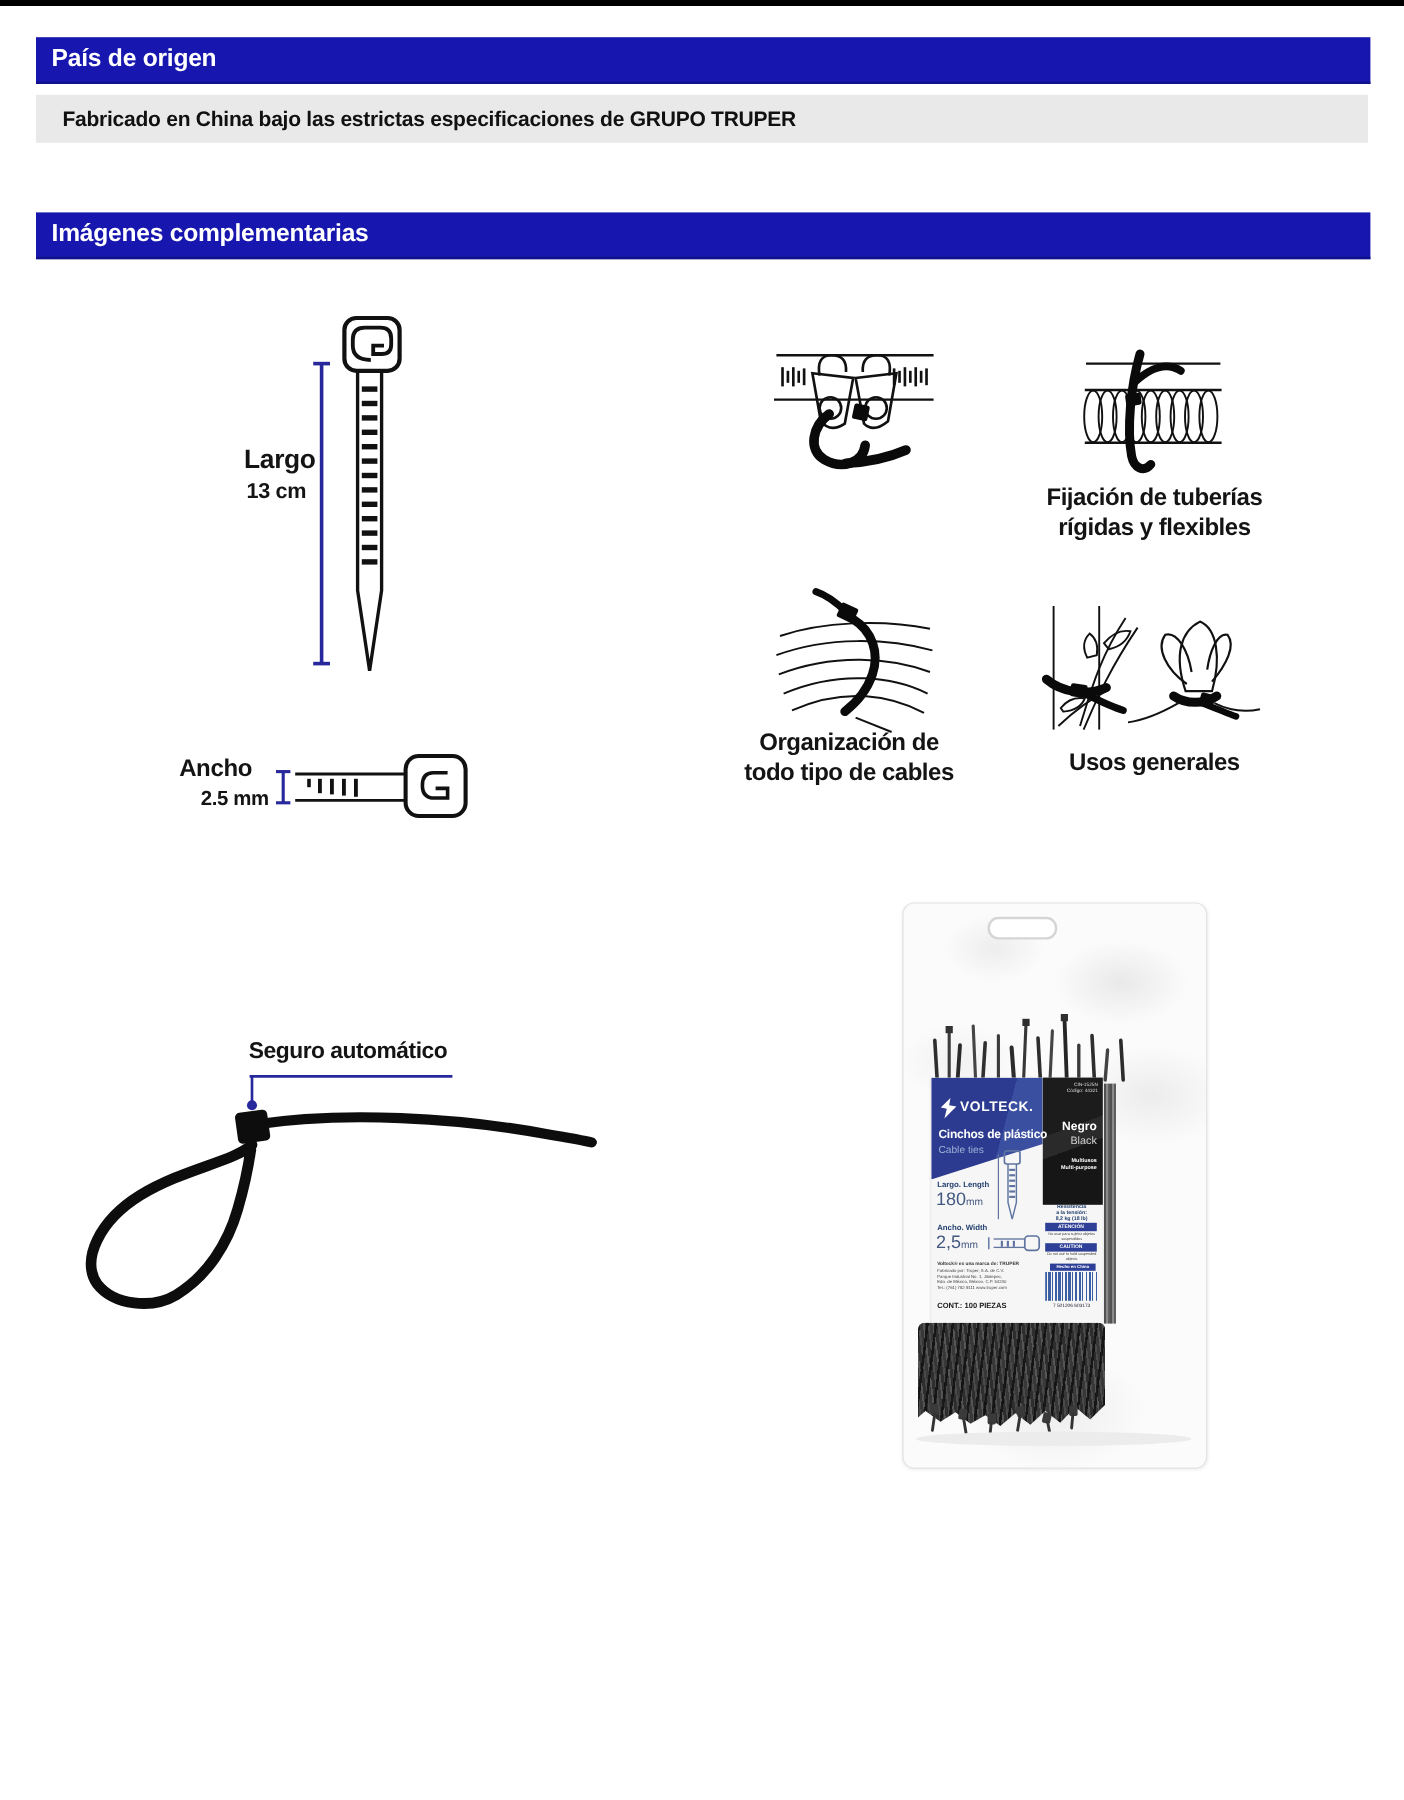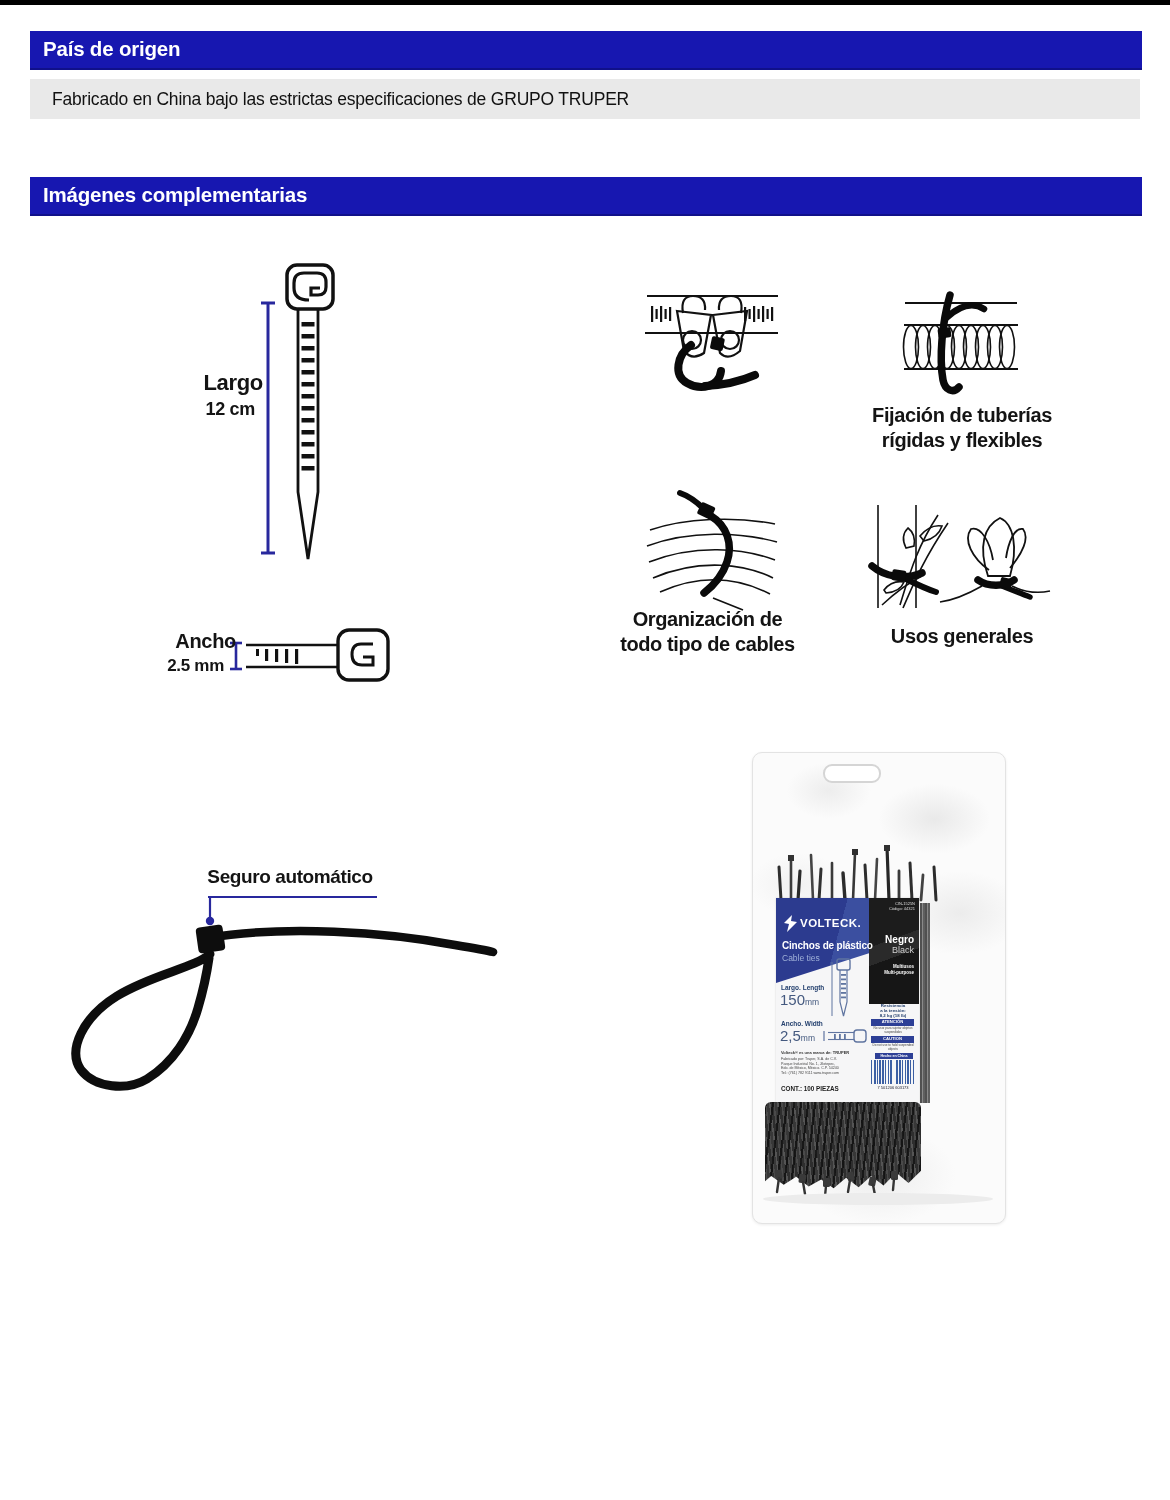--- a/index.html
+++ b/index.html
@@ -5,21 +5,21 @@
   html,body{margin:0;padding:0;background:#fff;}
   #canvas{position:relative;width:1170px;height:1500px;background:#ffffff;overflow:hidden;
           font-family:"Liberation Sans","DejaVu Sans",sans-serif;}
   .abs{position:absolute;}
   
   .top-strip{left:0;top:0;width:1170px;height:5px;background:#000;}
   
   .hbar{left:30px;width:1112px;height:37px;background:#1717b0;border-bottom:2px solid #10108a;}
   .hbar .t{color:#fff;font-size:20.5px;font-weight:700;line-height:36px;padding-left:13px;letter-spacing:-0.2px;}
   .graybox{left:30px;top:79px;width:1110px;height:40px;background:#e9e9e9;}
-  .graybox .t{color:#111;font-size:17.5px;font-weight:400;line-height:40px;padding-left:22px;letter-spacing:-0.2px;}
+  .graybox .t{color:#111;font-size:17.5px;font-weight:700;line-height:40px;padding-left:22px;letter-spacing:-0.2px;}
   
   .dimlabel{font-weight:700;color:#141414;text-align:right;letter-spacing:-0.3px;}
   .caption{font-weight:700;color:#141414;text-align:center;font-size:20px;line-height:25px;letter-spacing:-0.4px;}
   svg{display:block;overflow:visible;}
   .ink{stroke:#111;fill:none;}
   
   .package{left:752px;top:752px;width:252px;height:470px;border-radius:10px;border:1px solid #e3e3e3;
     background:
       radial-gradient(60px 40px at 30% 8%,  #ededed, transparent 70%),
       radial-gradient(80px 50px at 72% 14%, #e9e9e9, transparent 70%),
@@ -84,41 +84,41 @@
       <rect x="51.5" y="142" width="13" height="4.5"></rect>
         <rect x="51.5" y="154" width="13" height="4.5"></rect>
       <rect x="51.5" y="166" width="13" height="4.5"></rect>
         <rect x="51.5" y="178" width="13" height="4.5"></rect>
       <rect x="51.5" y="190" width="13" height="4.5"></rect>
         <rect x="51.5" y="202" width="13" height="4.5"></rect>
       <rect x="51.5" y="214" width="13" height="4.5"></rect>
     </g>
   </svg>
   <div class="abs dimlabel" style="left:185px;top:370px;width:78px;font-size:22px;">Largo</div>
-  <div class="abs dimlabel" style="left:185px;top:399px;width:70px;font-size:18px;">12 cm</div>
+  <div class="abs dimlabel" style="left:185px;top:399px;width:70px;font-size:18px;">13 cm</div>
 
   <svg class="abs" style="left:225px;top:622px;" width="170" height="62" viewBox="0 0 170 62">
     <g stroke="#28289d" stroke-width="2.6">
       <line x1="11" y1="21" x2="11" y2="47"></line>
       <line x1="5" y1="21" x2="17" y2="21"></line>
       <line x1="5" y1="47" x2="17" y2="47"></line>
     </g>
     <line class="ink" x1="21" y1="23" x2="114" y2="23" stroke-width="2.4"></line>
     <line class="ink" x1="21" y1="45" x2="114" y2="45" stroke-width="2.4"></line>
     <g fill="#111">
       <rect x="31" y="27" width="3" height="7"></rect>
       <rect x="40" y="27" width="3.2" height="12"></rect>
         <rect x="50" y="27" width="3.2" height="13"></rect>
       <rect x="60" y="27" width="3.2" height="14"></rect>
         <rect x="70" y="27" width="3.2" height="15"></rect>
     </g>
     <rect x="113" y="8" width="50" height="50" rx="11" fill="#fff" stroke="#111" stroke-width="3.4"></rect>
     <path class="ink" d="M 148 22 L 136 22 Q 127 22 127 32.5 Q 127 43 137 43 L 148 43 L 148 35 L 138 35" stroke-width="3"></path>
   </svg>
-  <div class="abs dimlabel" style="left:164px;top:630px;width:72px;font-size:20px;">Ancho</div>
+  <div class="abs dimlabel" style="left:138px;top:630px;width:72px;font-size:20px;">Ancho</div>
   <div class="abs dimlabel" style="left:150px;top:656px;width:74px;font-size:17px;">2.5 mm</div>
 
   <svg class="abs" style="left:625px;top:283px;" width="180" height="115" viewBox="0 0 180 115">
     <line class="ink" x1="22" y1="13" x2="153" y2="13" stroke-width="2"></line>
     <line class="ink" x1="20" y1="50" x2="153" y2="50" stroke-width="2"></line>
     <g fill="#111">
       <rect x="26" y="23" width="2.2" height="16"></rect>
         <rect x="30.5" y="26" width="2.2" height="10"></rect>
       <rect x="35" y="23" width="2.2" height="16"></rect>
         <rect x="39.5" y="26" width="2.2" height="10"></rect>
@@ -287,21 +287,21 @@
         <div style="font-size:10px;color:#fff;font-weight:700;">Negro</div>
         <div style="font-size:9px;color:#cfcfcf;">Black</div>
       </div>
       <div class="abs" style="left:93px;top:66px;width:45px;text-align:right;color:#fff;font-size:4.5px;line-height:5.5px;font-weight:700;">
         <div>Multiusos</div>
         <div>Multi-purpose</div>
       </div>
 
       <div class="abs tinyblue" style="left:5px;top:86px;font-size:6.5px;">Largo. Length</div>
       <div class="abs" style="left:4px;top:93px;color:#44597f;">
-        <span style="font-size:15px;">150</span><span style="font-size:8.5px;">mm</span>
+        <span style="font-size:15px;">180</span><span style="font-size:8.5px;">mm</span>
       </div>
       <div class="abs tinyblue" style="left:5px;top:122px;font-size:6.5px;">Ancho. Width</div>
       <div class="abs" style="left:4px;top:129px;color:#44597f;">
         <span style="font-size:15px;">2,5</span><span style="font-size:8.5px;">mm</span>
       </div>
 
       <svg class="abs" style="left:53px;top:60px;" width="24" height="62" viewBox="0 0 24 62">
         <g stroke="#5f74a0" fill="none">
           <line x1="3" y1="4" x2="3" y2="58" stroke-width="1"></line>
           <rect x="8" y="1" width="13" height="11" rx="2" stroke-width="1.4"></rect>

